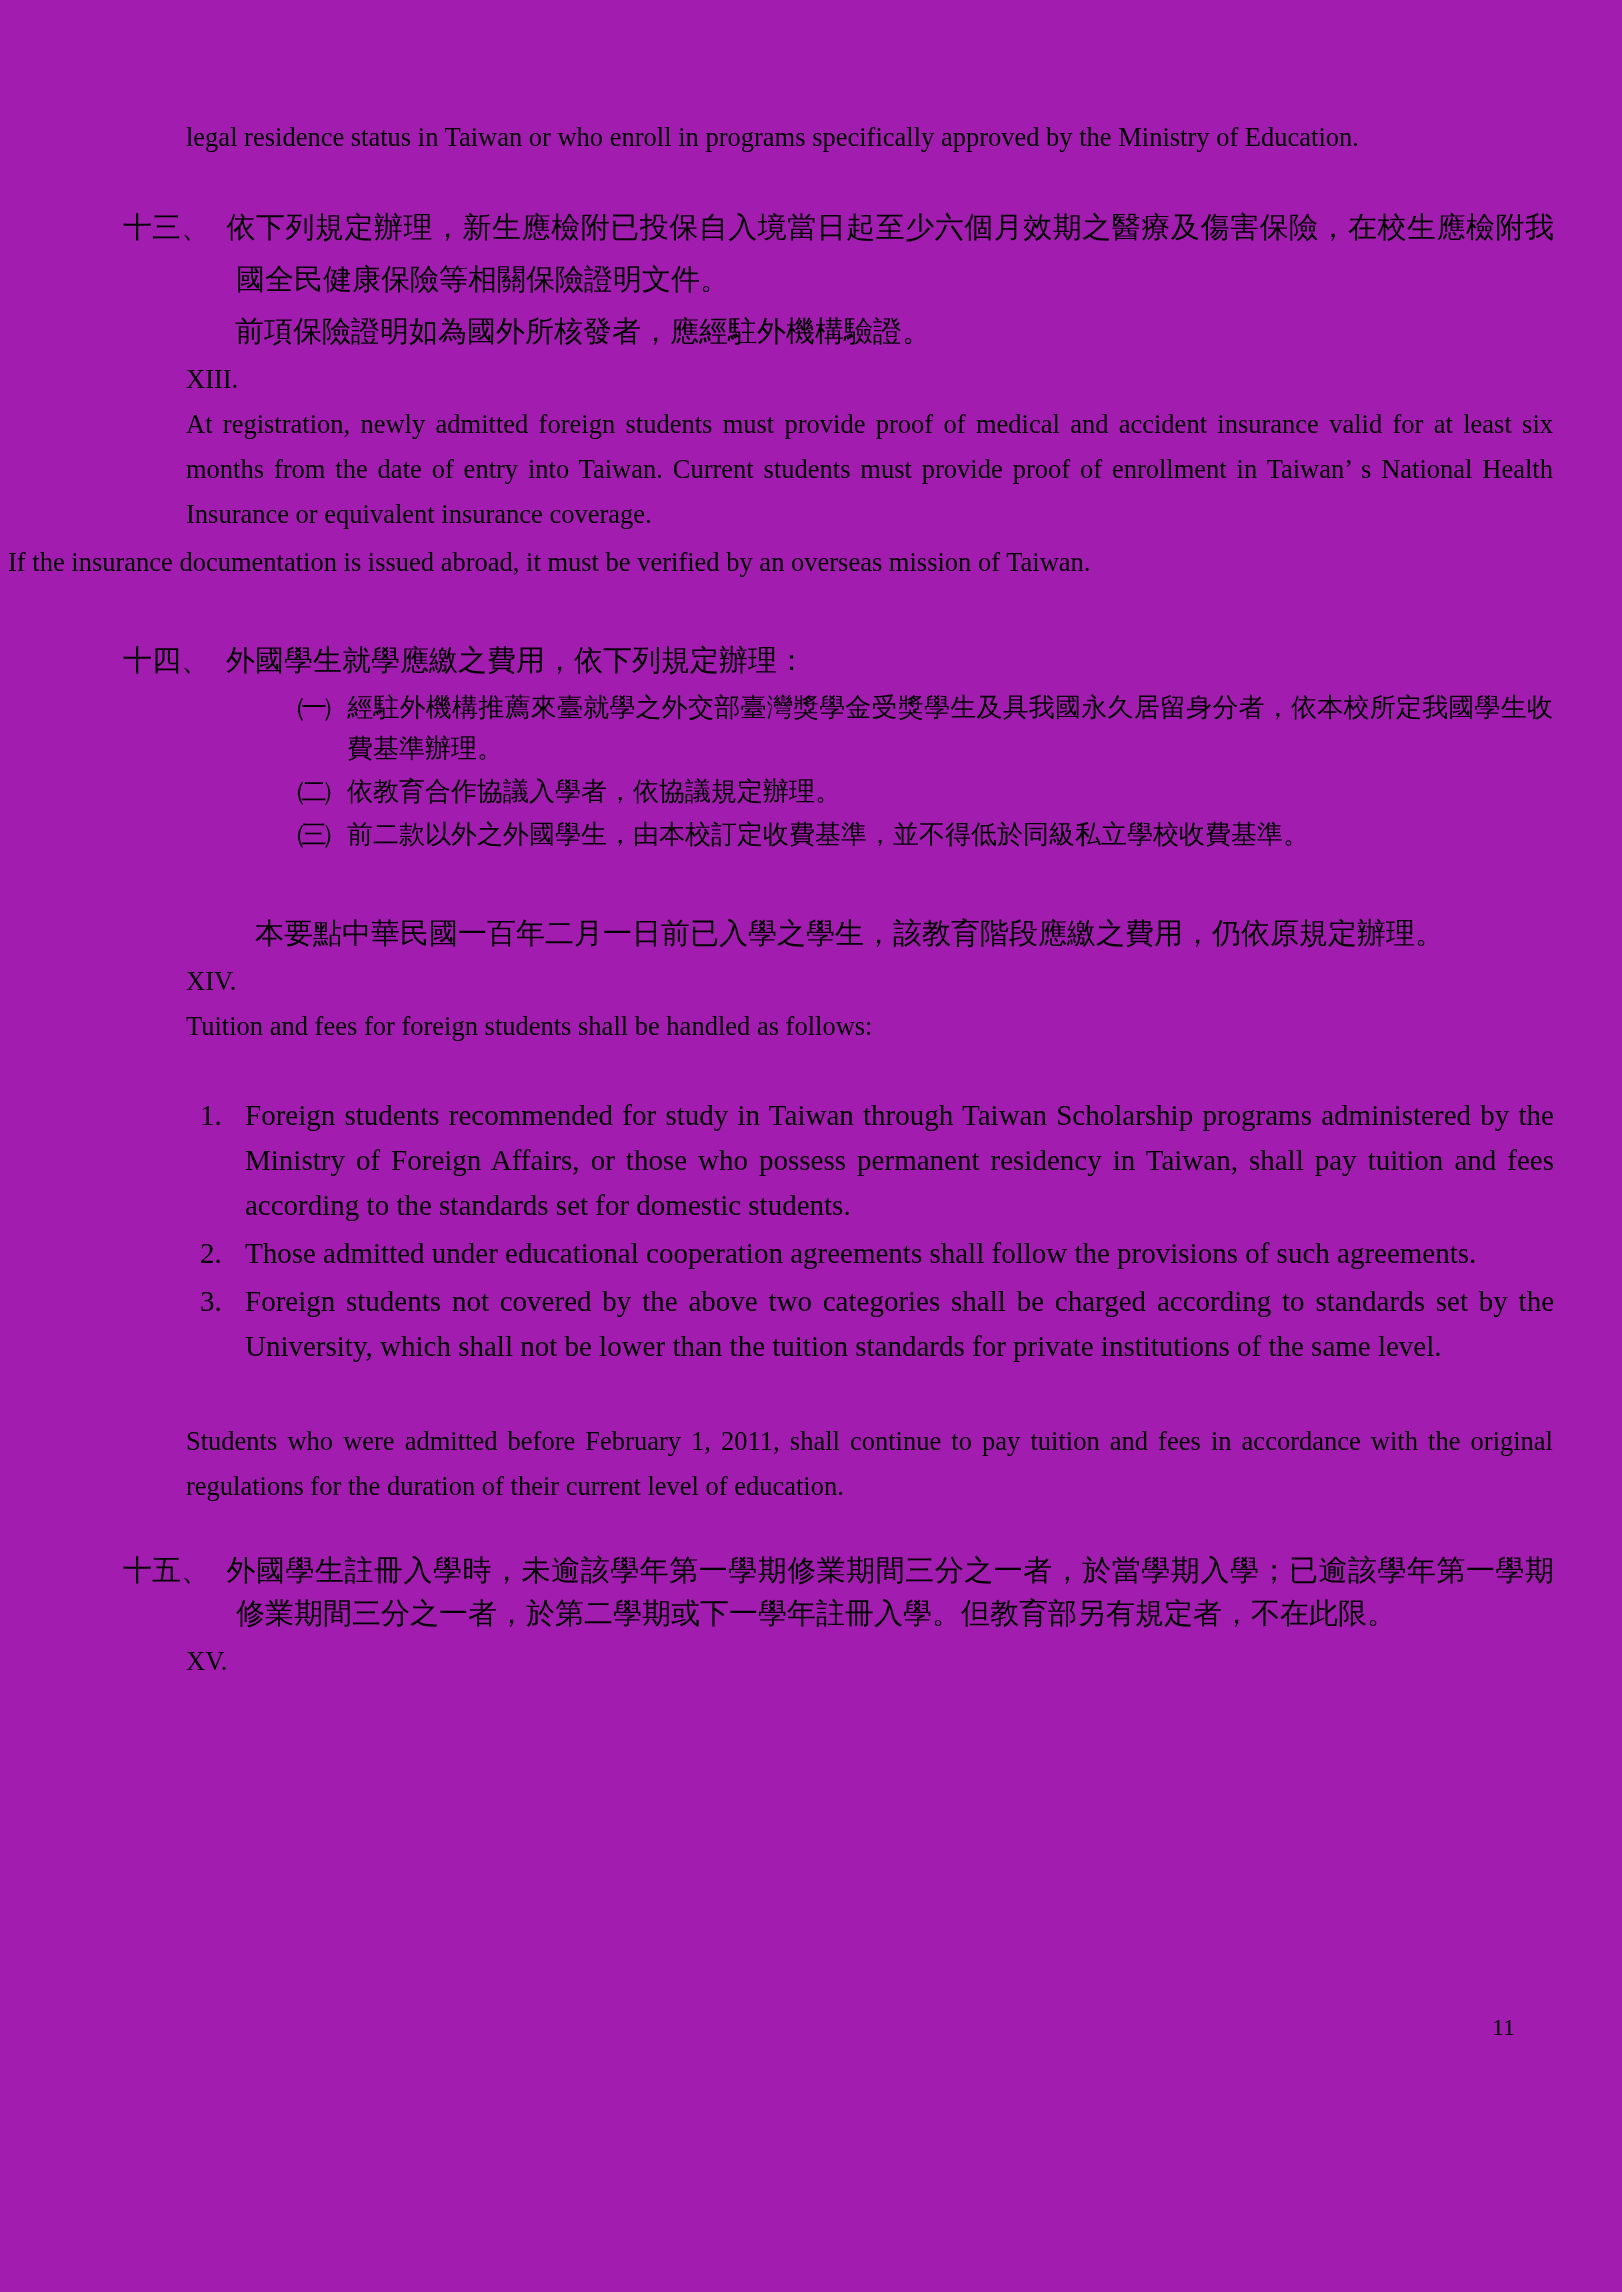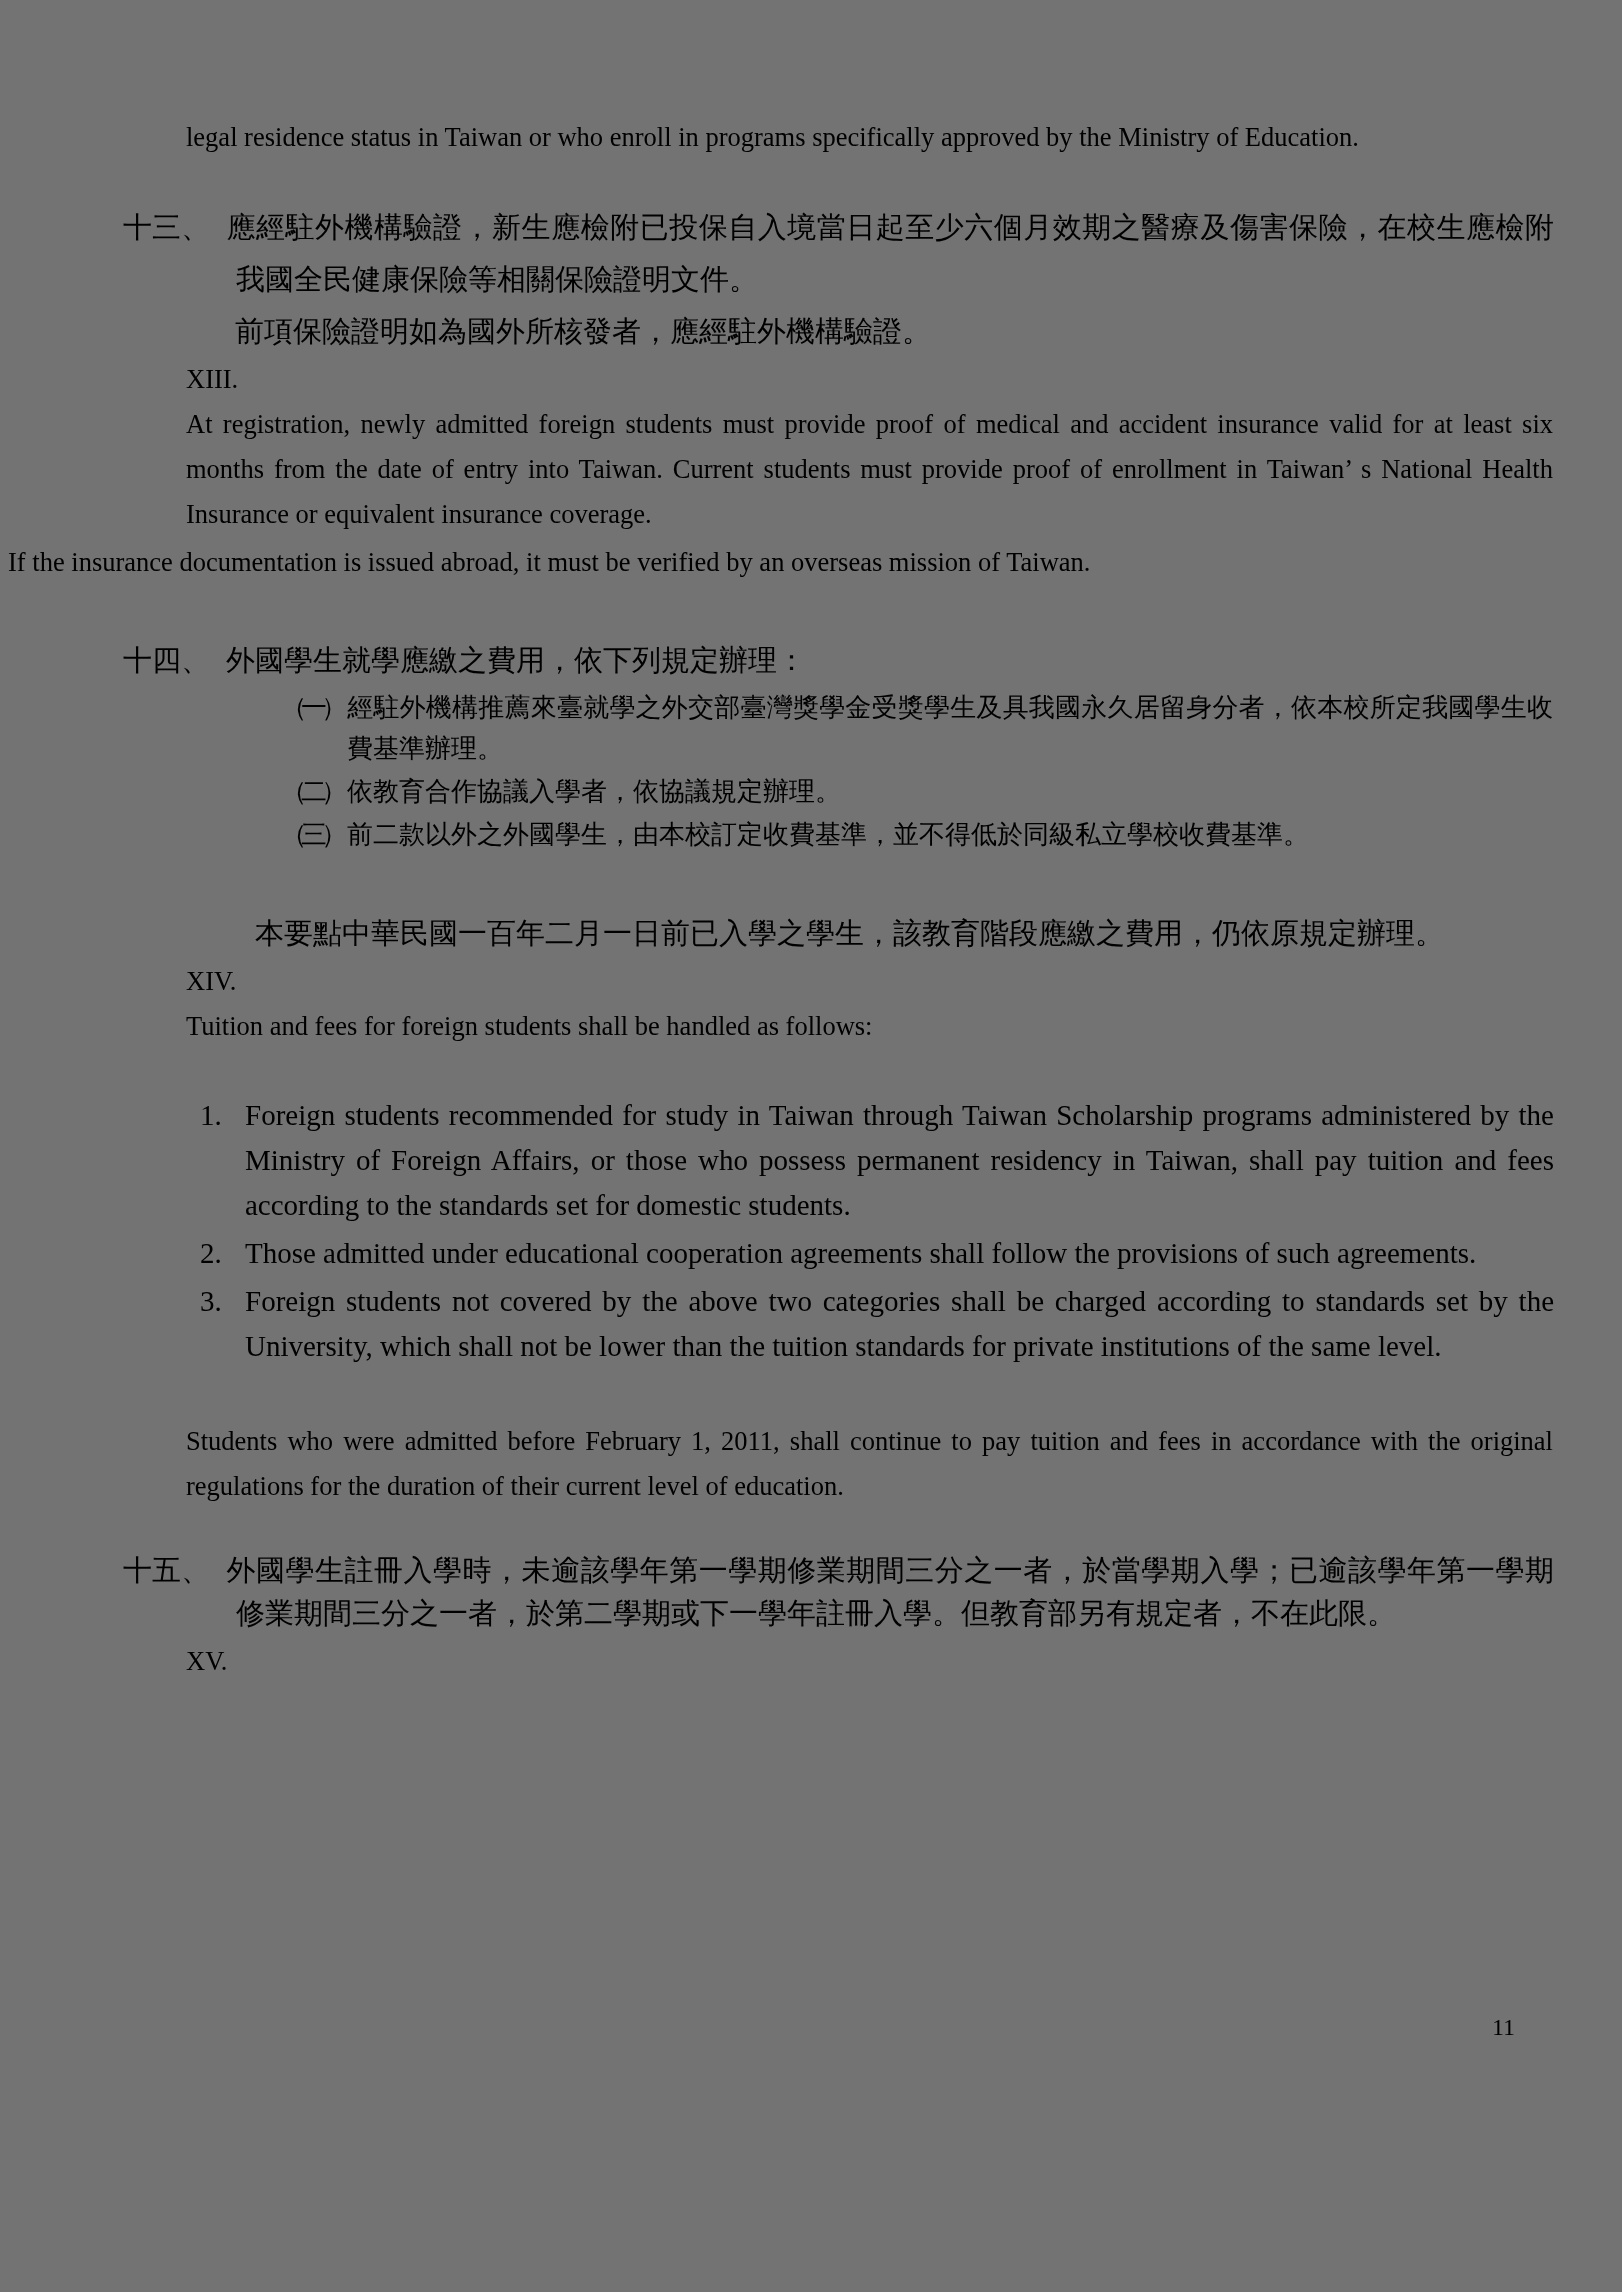--- a/index.html
+++ b/index.html
@@ -1,19 +1,19 @@
 <!DOCTYPE html>
 <html><head>
 <meta charset="utf-8">
 <style>
   html,body{margin:0;padding:0;background:#ffffff;}
   .page{
     position:relative;
     width:1622px;height:2293px;
-    background:#737373;color:#000000;
+    background:#a21caf;color:#000000;
     font-family:"Liberation Serif","DejaVu Serif",serif;
     box-sizing:border-box;
     padding-top:115px;
     overflow:hidden;
   }
   p{margin:0;padding:0;}
   
   .en{
     font-size:26.5px;line-height:45px;
     margin-left:186px;width:1367px;
@@ -65,21 +65,21 @@
     font-size:24px;line-height:31px;margin-left:20px;
   }
 </style>
 </head>
 <body>
 
 <div class="page">
 
   <p class="en">legal residence status in Taiwan or who enroll in programs specifically approved by the Ministry of Education.</p>
 
-  <p class="zh zh-sec mt-s13"><span class="sec-label">十三、</span><span>應經駐外機構驗證，新生應檢附已投保自入境當日起至少六個月效期之醫療及傷害保險，在校生應檢附我國全民健康保險等相關保險證明文件。</span></p>
+  <p class="zh zh-sec mt-s13"><span class="sec-label">十三、</span><span>依下列規定辦理，新生應檢附已投保自入境當日起至少六個月效期之醫療及傷害保險，在校生應檢附我國全民健康保險等相關保險證明文件。</span></p>
   <p class="zh zh-sub">前項保險證明如為國外所核發者，應經駐外機構驗證。</p>
   <p class="en roman">XIII.</p>
   <p class="en">At registration, newly admitted foreign students must provide proof of medical and accident insurance valid for at least six months from the date of entry into Taiwan. Current students must provide proof of enrollment in Taiwan’ s National Health Insurance or equivalent insurance coverage.</p>
   <p class="en mt-p2">If the insurance documentation is issued abroad, it must be verified by an overseas mission of Taiwan.</p>
 
   <p class="zh zh-sec zh-s14main mt-s14"><span class="sec-label">十四、</span><span>外國學生就學應繳之費用，依下列規定辦理：</span></p>
 
   <div class="mt-items">
     <p class="zh-item"><span class="marker">（一）</span><span>經駐外機構推薦來臺就學之外交部臺灣獎學金受獎學生及具我國永久居留身分者，依本校所定我國學生收費基準辦理。</span></p>
     <p class="zh-item"><span class="marker">（二）</span><span>依教育合作協議入學者，依協議規定辦理。</span></p>

